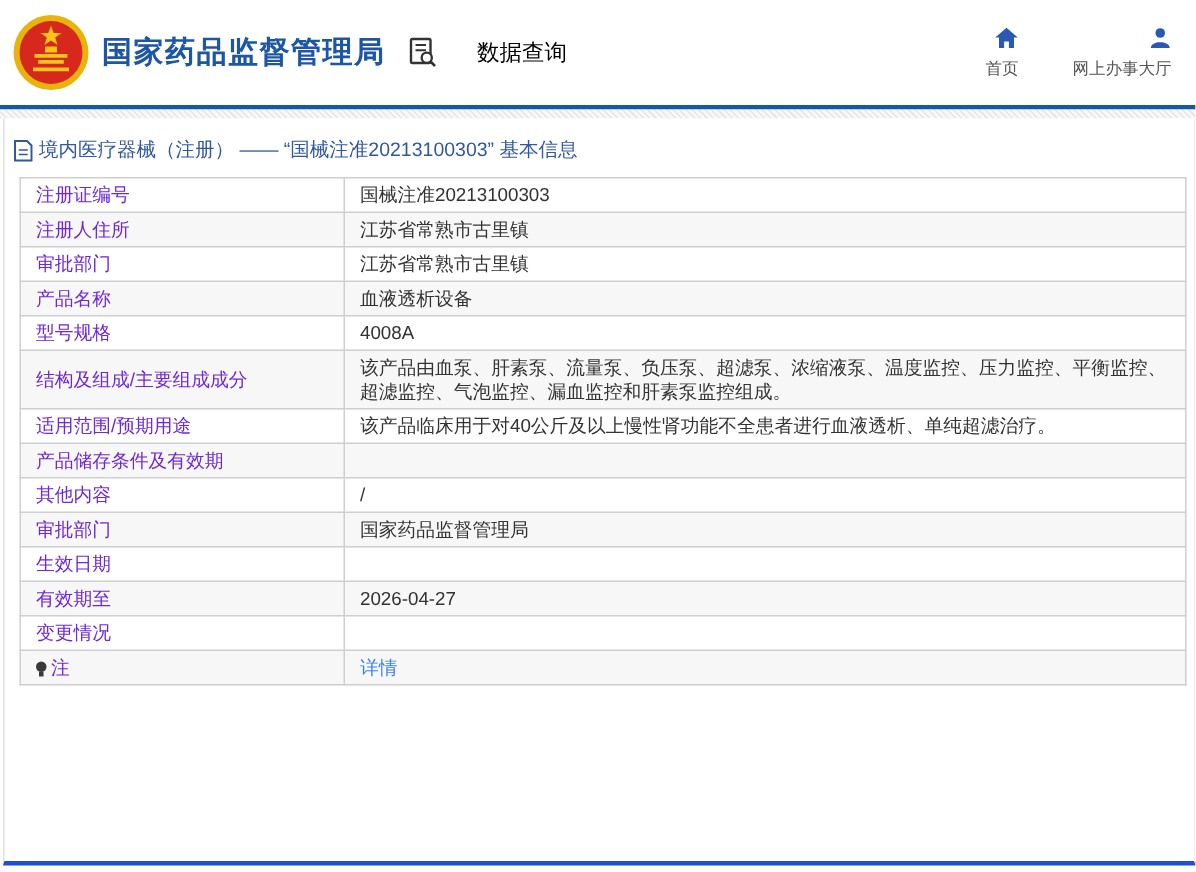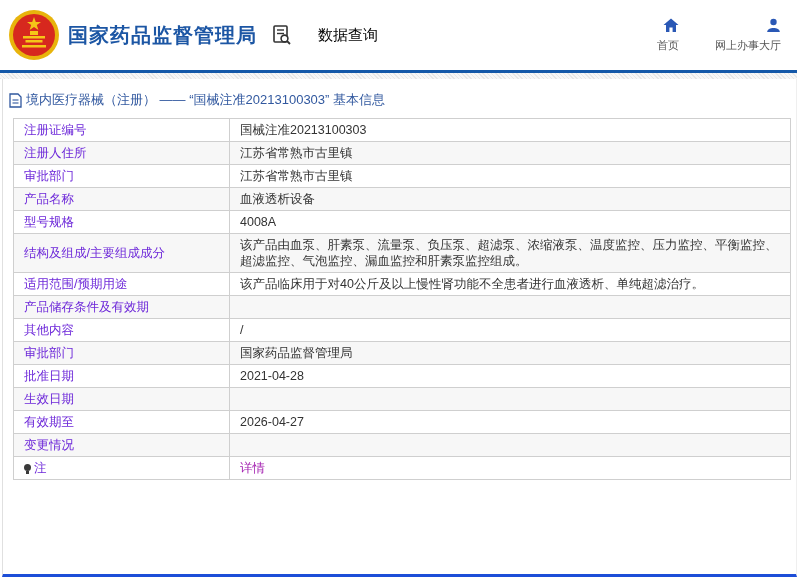--- a/index.html
+++ b/index.html
@@ -31,21 +31,21 @@
     color:#31589f; font-size:13px; }
   .breadcrumb svg { margin-right:4px; flex:0 0 auto; }
 
   
   table.info { border-collapse:collapse; table-layout:fixed; width:778px; margin-left:10px; }
   table.info td { border:1px solid #cfcfcf; font-size:12.5px; line-height:16px;
     padding:3px 10px; vertical-align:middle; word-break:break-all; }
   td.lbl { width:216px; text-align:left; color:#6d28d9; padding-right:14px; }
   td.val { color:#333; padding-left:12px; }
   table.info tr:nth-child(even) { background:#f7f7f7; }
-  a.detail-link { color:#a21caf; text-decoration:none; cursor:pointer; }
+  a.detail-link { color:#3b82f6; text-decoration:none; cursor:pointer; }
 
   .note-icon { display:inline-block; position:relative; width:7px; height:7px;
     background:#3a3a3a; border-radius:50%; margin-right:3px; vertical-align:1px; }
   .note-icon::after { content:""; position:absolute; left:2px; top:7px; width:3px; height:3px; background:#3a3a3a; }
 </style>
 </head>
 <body>
 
 <div class="header">
   <svg class="logo" viewBox="0 0 52 52">
@@ -140,24 +140,20 @@
         </tr>
         <tr>
           <td class="lbl">其他内容</td>
           <td class="val">/</td>
         </tr>
         <tr>
           <td class="lbl">审批部门</td>
           <td class="val">国家药品监督管理局</td>
         </tr>
         <tr>
-          <td class="lbl">批准日期</td>
-          <td class="val">2021-04-28</td>
-        </tr>
-        <tr>
           <td class="lbl">生效日期</td>
           <td class="val"></td>
         </tr>
         <tr>
           <td class="lbl">有效期至</td>
           <td class="val">2026-04-27</td>
         </tr>
         <tr>
           <td class="lbl">变更情况</td>
           <td class="val"></td>

